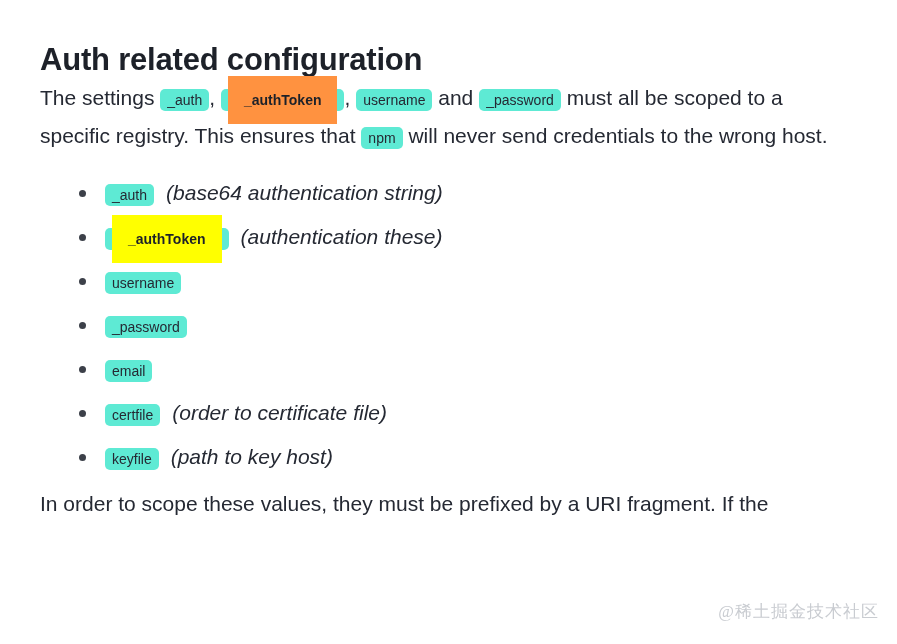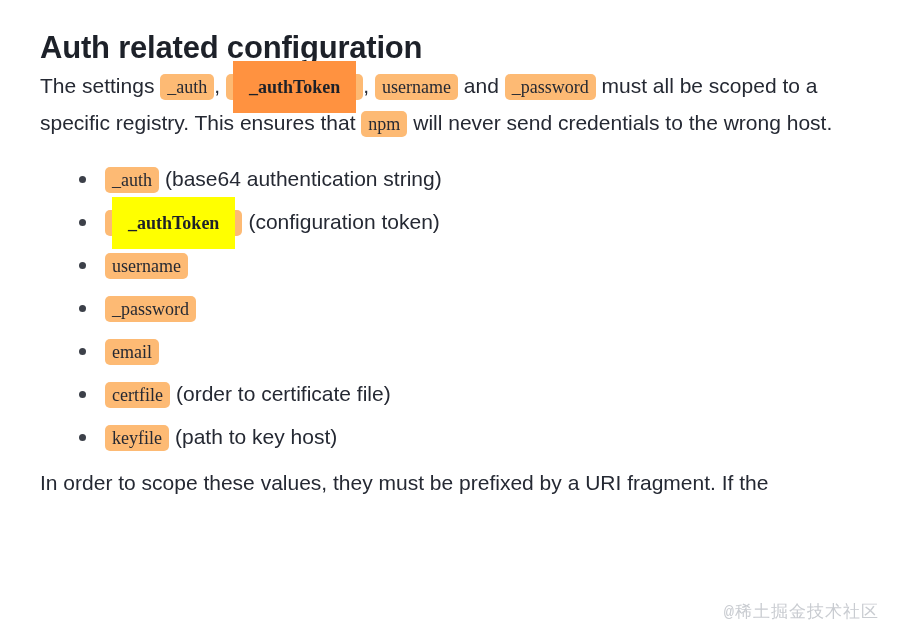--- a/index.html
+++ b/index.html
@@ -20,39 +20,39 @@
     padding: 0 40px;
     box-sizing: border-box;
   }
 
   h1.page-title {
     font-size: 31px;
     font-weight: 700;
     letter-spacing: -0.2px;
     color: #1d2129;
     margin: 0;
-    padding-top: 28px;
+    padding-top: 40px;
     line-height: 1.3;
   }
 
   p.para {
     font-size: 21px;
     line-height: 36px;
     margin: 0;
     color: #252933;
   }
 
   .para-intro { margin-top: 28px; }
   .para-fulllist { margin-top: 30px; }
   .para-tail { margin-top: 26px; }
 
   code.chip {
-    font-family: Liberation Serif, serif;
-    font-size: 18px;
-    background: #fdba74;
+    font-family: Liberation Sans, sans-serif;
+    font-size: 14px;
+    background: #5eead4;
     border-radius: 5px;
     padding: 3px 7px;
     color: #252933;
     white-space: pre;
   }
 
   code.chip mark.hl {
     padding: 16px;
     border-radius: 0;
     color: #1d2129;
@@ -78,28 +78,29 @@
     content: "";
     position: absolute;
     left: 39px;
     top: 12px;
     width: 7px;
     height: 7px;
     border-radius: 50%;
     background: #3c4049;
   }
   ul.term-list li .desc {
-    margin-left: 6px;
+    margin-left: 12px;
+    font-style: italic;
   }
 
   .watermark {
     position: absolute;
     right: 18px;
     top: 600px;
-    font-family: Liberation Mono, monospace;
+    font-family: Liberation Serif, serif;
     font-size: 17px;
     color: #c9ccd1;
     letter-spacing: 1px;
     pointer-events: none;
     user-select: none;
     white-space: nowrap;
   }
 </style>
 </head>
 <body>
@@ -111,21 +112,21 @@
   <p class="para para-intro">
     <span>The settings </span><code class="chip">_auth</code><span>, </span><code class="chip"><mark class="hl hl-orange">_authToken</mark></code><span>, </span><code class="chip">username</code><span> and </span><code class="chip">_password</code><span> must all be scoped to a specific registry. This ensures that </span><code class="chip">npm</code><span> will never send credentials to the wrong host.</span>
   </p>
 
 
   <ul class="term-list">
     <li>
       <code class="chip">_auth</code><span class="desc">(base64 authentication string)</span>
     </li>
     <li>
-      <code class="chip"><mark class="hl hl-yellow">_authToken</mark></code><span class="desc">(configuration token)</span>
+      <code class="chip"><mark class="hl hl-yellow">_authToken</mark></code><span class="desc">(authentication these)</span>
     </li>
     <li>
       <code class="chip">username</code><span class="desc"></span>
     </li>
     <li>
       <code class="chip">_password</code><span class="desc"></span>
     </li>
     <li>
       <code class="chip">email</code><span class="desc"></span>
     </li>

